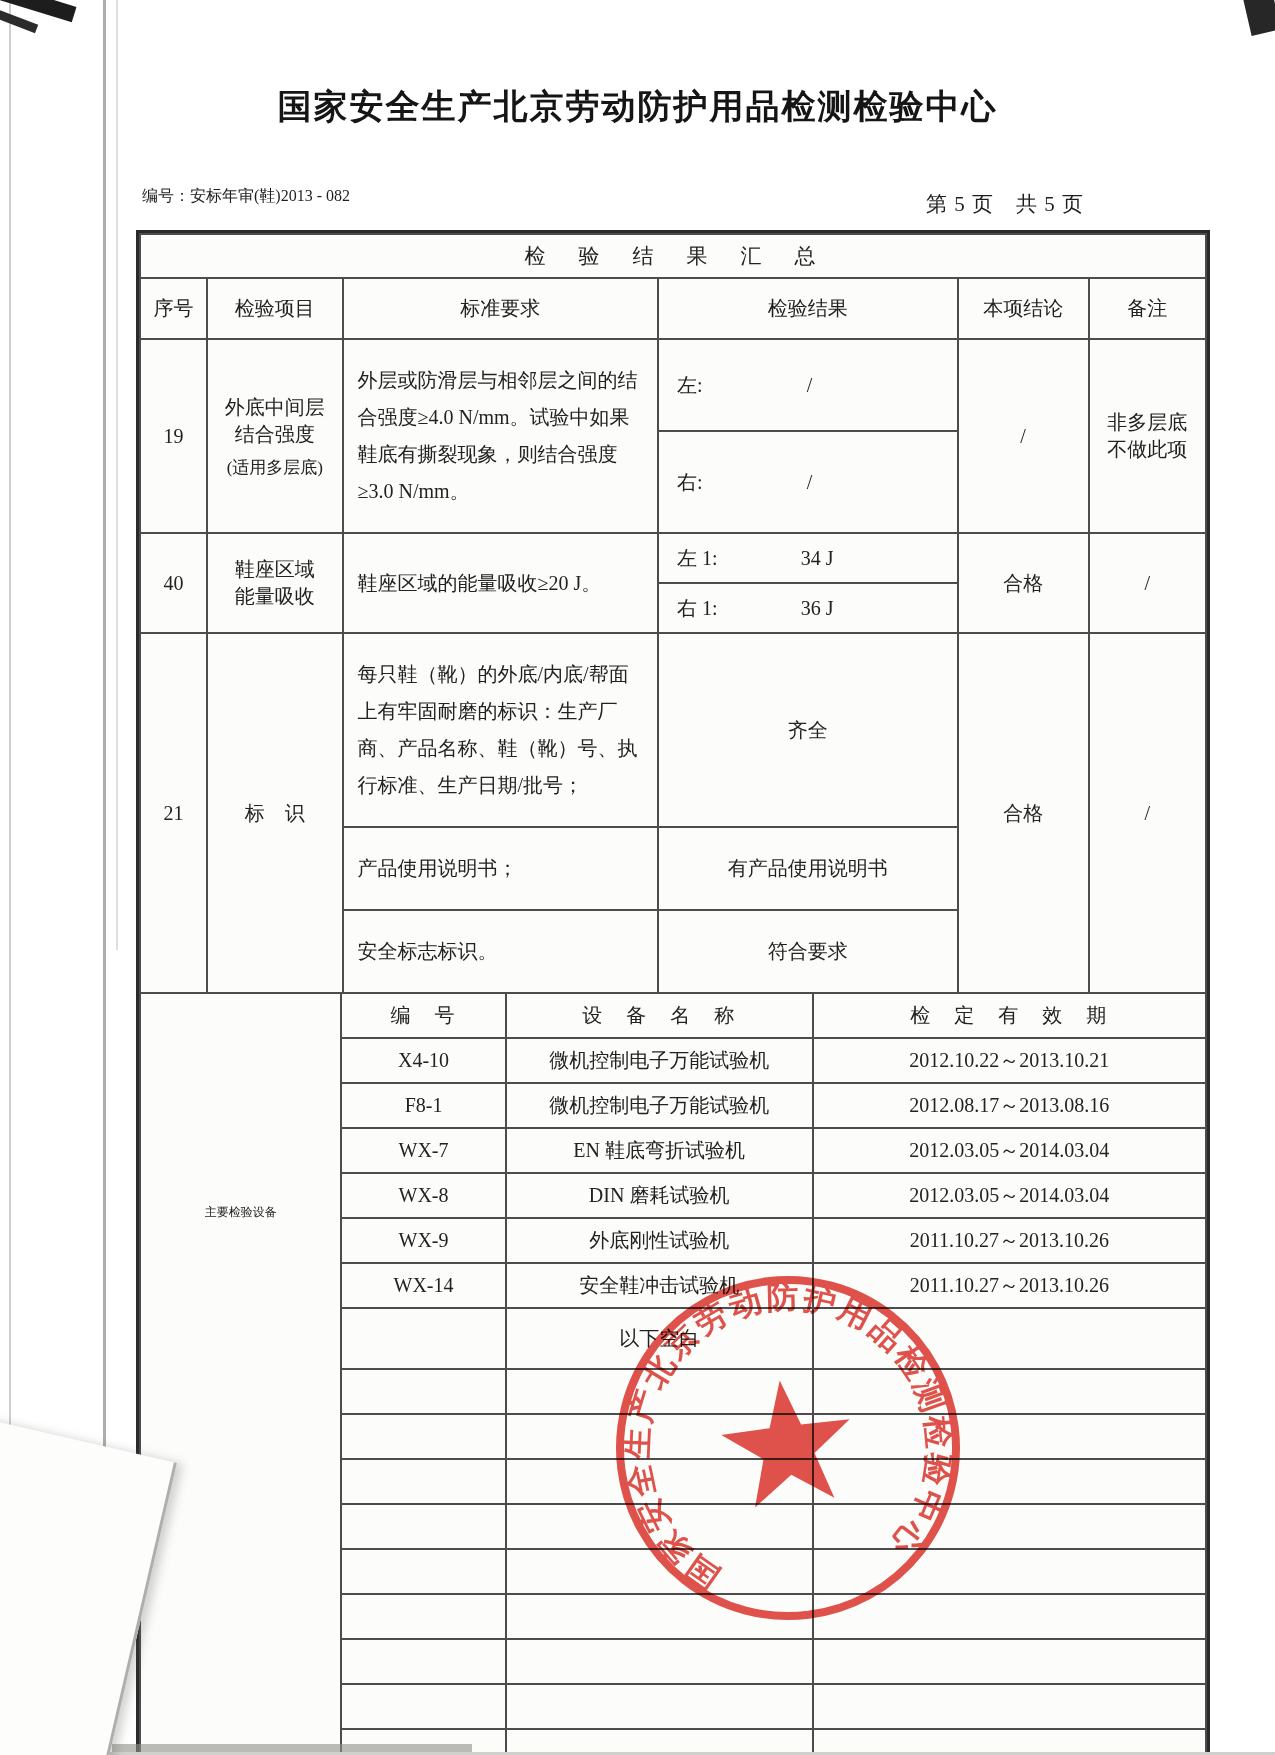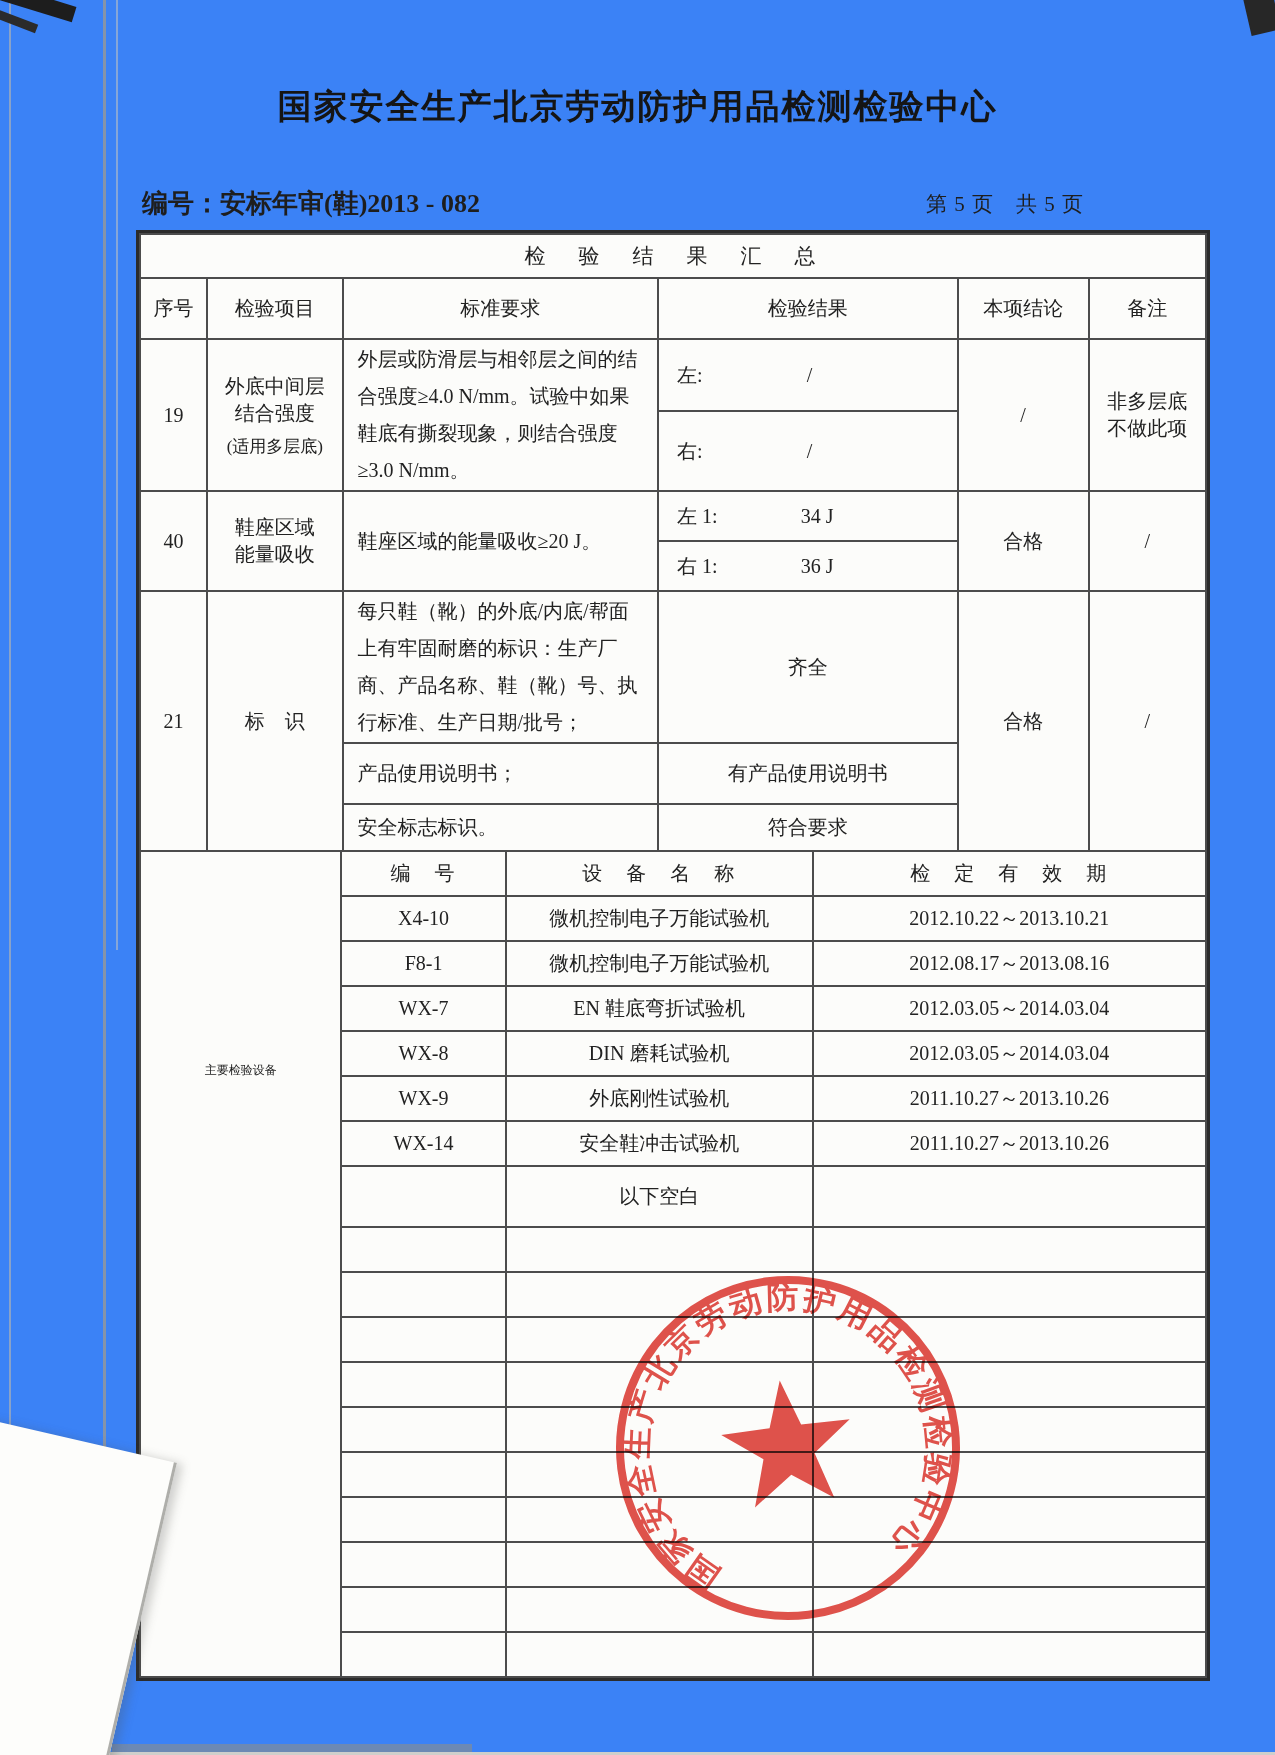--- a/index.html
+++ b/index.html
@@ -1,36 +1,36 @@
 <!DOCTYPE html>
 <html><head>
 <meta charset="utf-8">
 <style>
   html,body{margin:0;padding:0;background:#e9e9e6;}
-  .page{position:relative;width:1275px;height:1755px;background:#3b82f6;overflow:hidden;
+  .page{position:relative;width:1275px;height:1755px;background:#ffffff;overflow:hidden;
         color:#1e1e1e;font-family:"Liberation Serif","DejaVu Serif",serif;}
 
   
   .doc-title{position:absolute;top:84px;left:0;width:100%;text-align:center;
     font-family:"Liberation Sans","DejaVu Sans",sans-serif;font-weight:900;
     font-size:34px;letter-spacing:2px;color:#151515;}
   .doc-subtitle{position:absolute;top:133px;left:0;width:100%;text-align:center;
     font-family:"Liberation Sans","DejaVu Sans",sans-serif;font-weight:900;
     font-size:27px;letter-spacing:1px;color:#151515;}
-  .report-no{position:absolute;left:142px;top:186px;font-size:26px;font-weight:bold;}
+  .report-no{position:absolute;left:142px;top:186px;font-size:16px;}
   .page-indicator{position:absolute;left:926px;top:190px;font-size:21px;letter-spacing:1px;}
 
   
   .table-wrap{position:absolute;left:136px;top:230px;width:1068px;border:3px solid #2b2b2b;background:#fcfcfa;}
   table{width:100%;border-collapse:collapse;table-layout:fixed;}
   td{border:2px solid #4c4c4c;text-align:center;vertical-align:middle;
      font-size:20px;padding:2px 6px;color:#222;}
   .tbl-title{font-size:21px;letter-spacing:6px;}
   .th{font-size:20px;}
-  .left{text-align:left;padding:1px 14px;line-height:1.85;}
+  .left{text-align:left;padding:22px 14px;line-height:1.85;}
   .small{font-size:17px;margin-top:8px;}
   .res{display:flex;align-items:center;width:100%;}
   .res-label{padding-left:12px;white-space:nowrap;}
   .res-value{flex:1;text-align:center;padding-right:34px;}
   .rh44{height:44px}.rh46{height:61px}.rh47{height:47px}.rh45{height:45px}
   .rh66{height:66px}.rh73{height:73px}.rh50{height:50px}.rh140{height:140px}
   .equip-table{margin-top:-2px;}
   .equip-label{padding-bottom:390px;font-size:12px;}
   .equip-th{letter-spacing:2px;}
 

